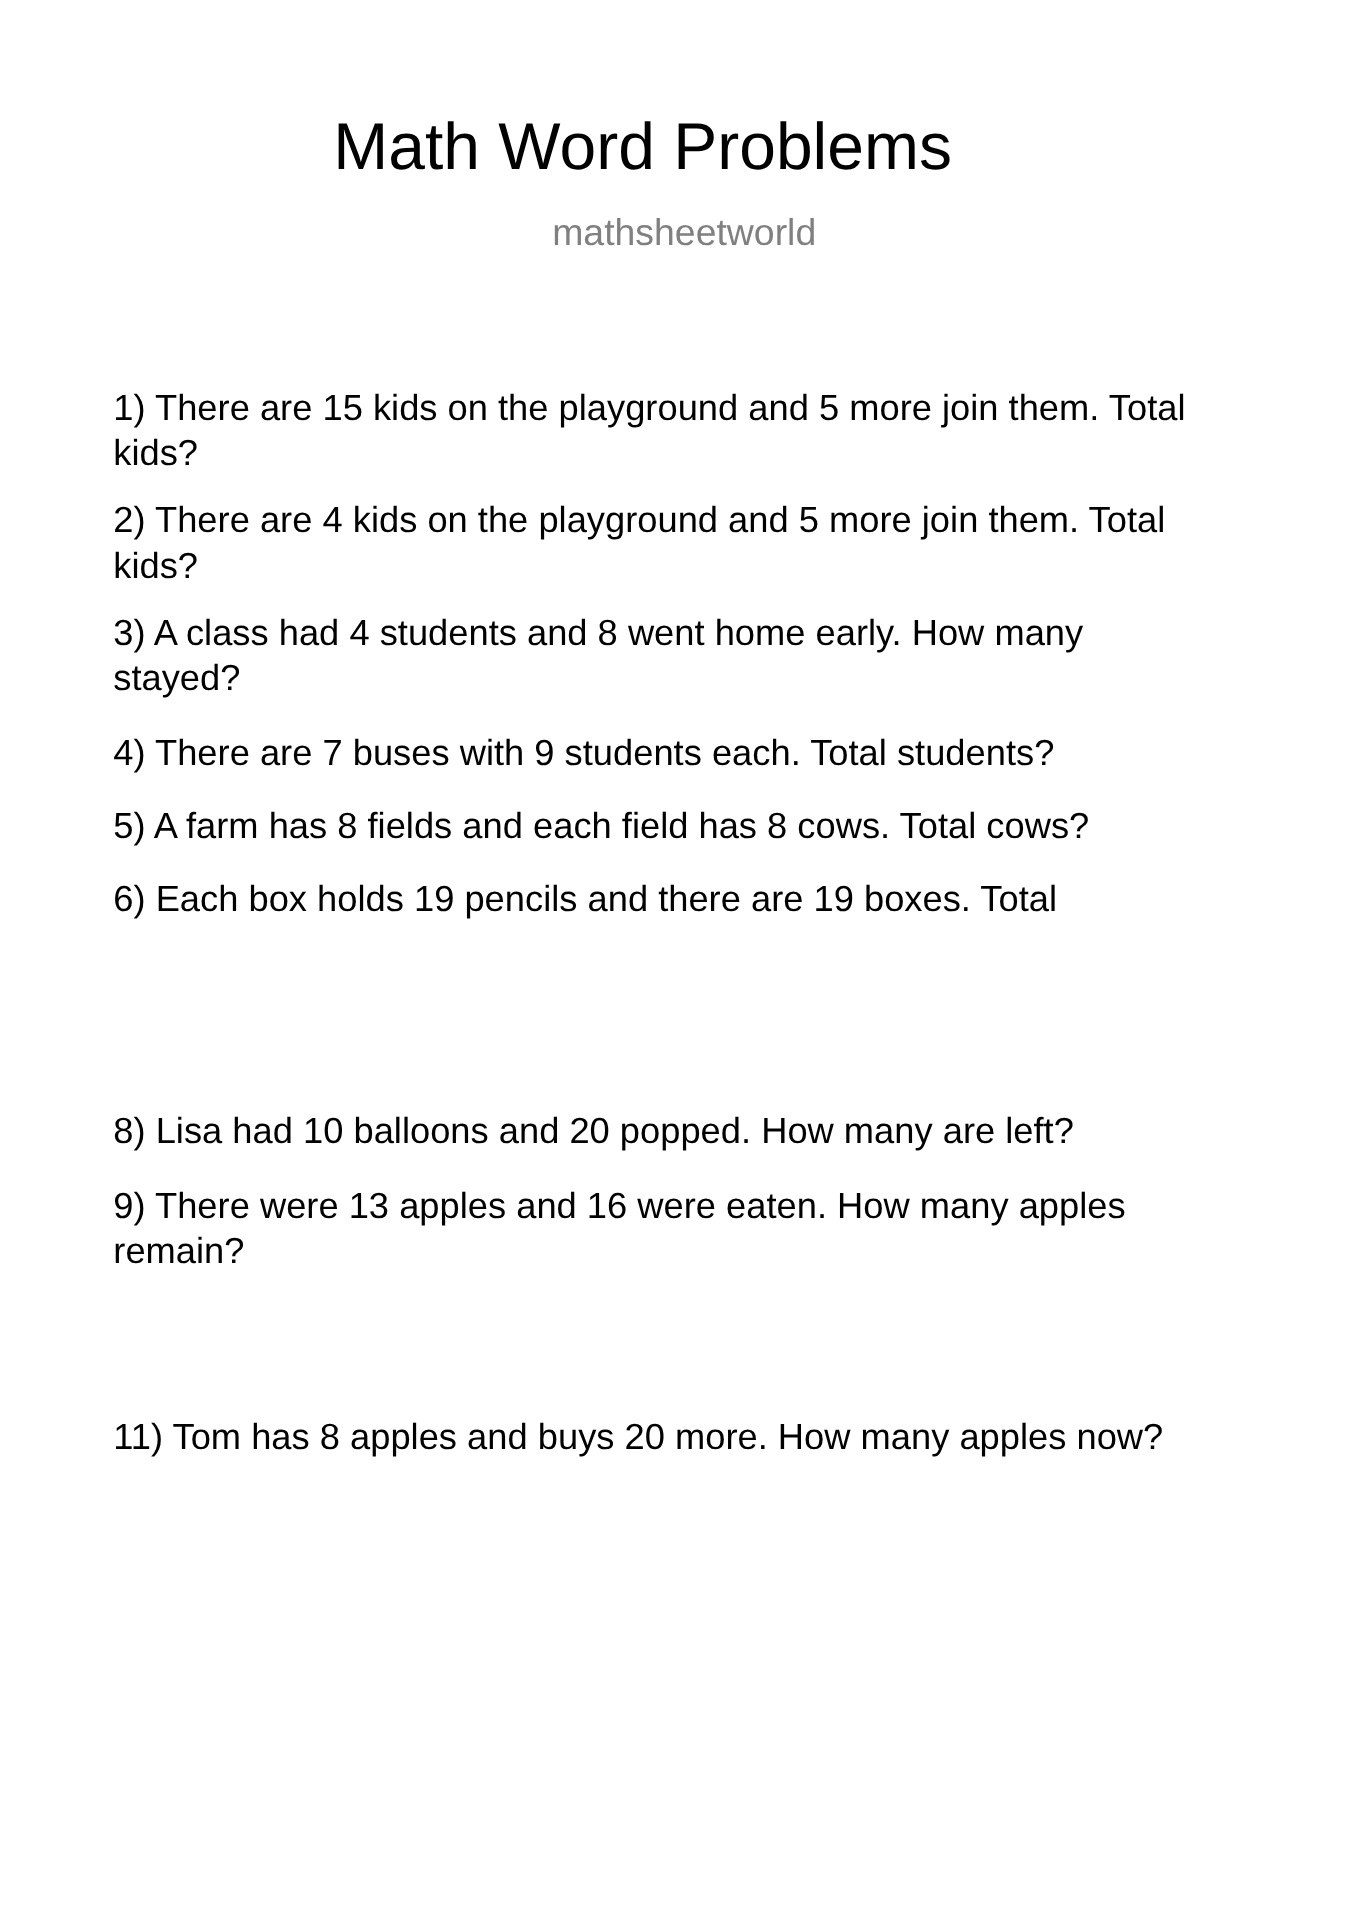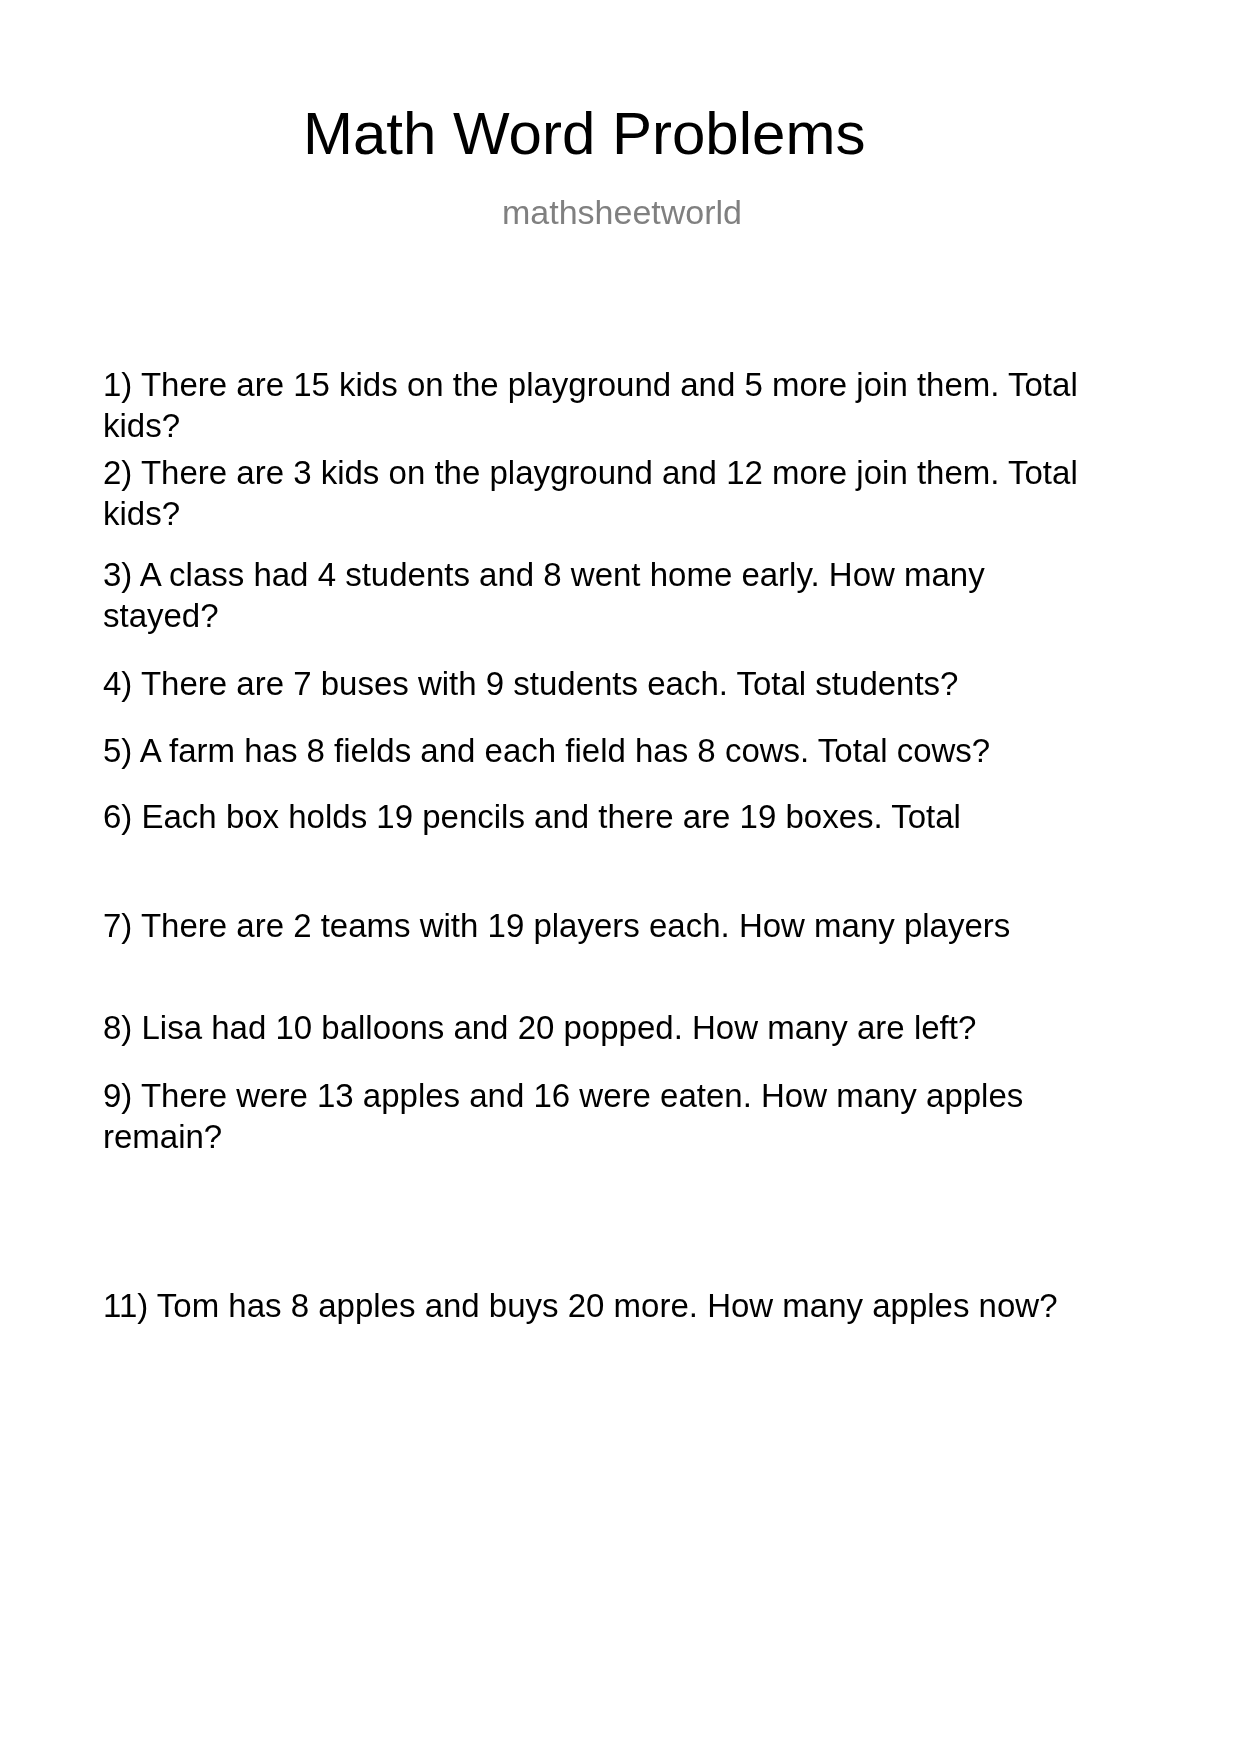--- a/index.html
+++ b/index.html
@@ -55,27 +55,27 @@
     }
   </style>
 </head>
 <body>
 
 <div class="page">
 
   <h1 class="title">Math Word Problems</h1>
   <div class="subtitle">mathsheetworld</div>
 
-  <div class="problem" style="top:364px">
+  <div class="problem" style="top:350px">
     <span class="line">1) There are 15 kids on the playground and 5 more join them. Total</span>
     <span class="line">kids?</span>
   </div>
 
   <div class="problem" style="top:452px">
-    <span class="line">2) There are 3 kids on the playground and 12 more join them. Total</span>
+    <span class="line">2) There are 4 kids on the playground and 5 more join them. Total</span>
     <span class="line">kids?</span>
   </div>
 
   <div class="problem" style="top:554px">
     <span class="line">3) A class had 4 students and 8 went home early. How many</span>
     <span class="line">stayed?</span>
   </div>
 
   <div class="problem" style="top:663px">
     <span class="line">4) There are 7 buses with 9 students each. Total students?</span>
@@ -83,21 +83,20 @@
 
   <div class="problem" style="top:730px">
     <span class="line">5) A farm has 8 fields and each field has 8 cows. Total cows?</span>
   </div>
 
   <div class="problem" style="top:796px">
     <span class="line">6) Each box holds 19 pencils and there are 19 boxes. Total</span>
   </div>
 
   <div class="problem" style="top:905px">
-    <span class="line">7) There are 2 teams with 19 players each. How many players</span>
   </div>
 
   <div class="problem" style="top:1007px">
     <span class="line">8) Lisa had 10 balloons and 20 popped. How many are left?</span>
   </div>
 
   <div class="problem" style="top:1075px">
     <span class="line">9) There were 13 apples and 16 were eaten. How many apples</span>
     <span class="line">remain?</span>
   </div>

